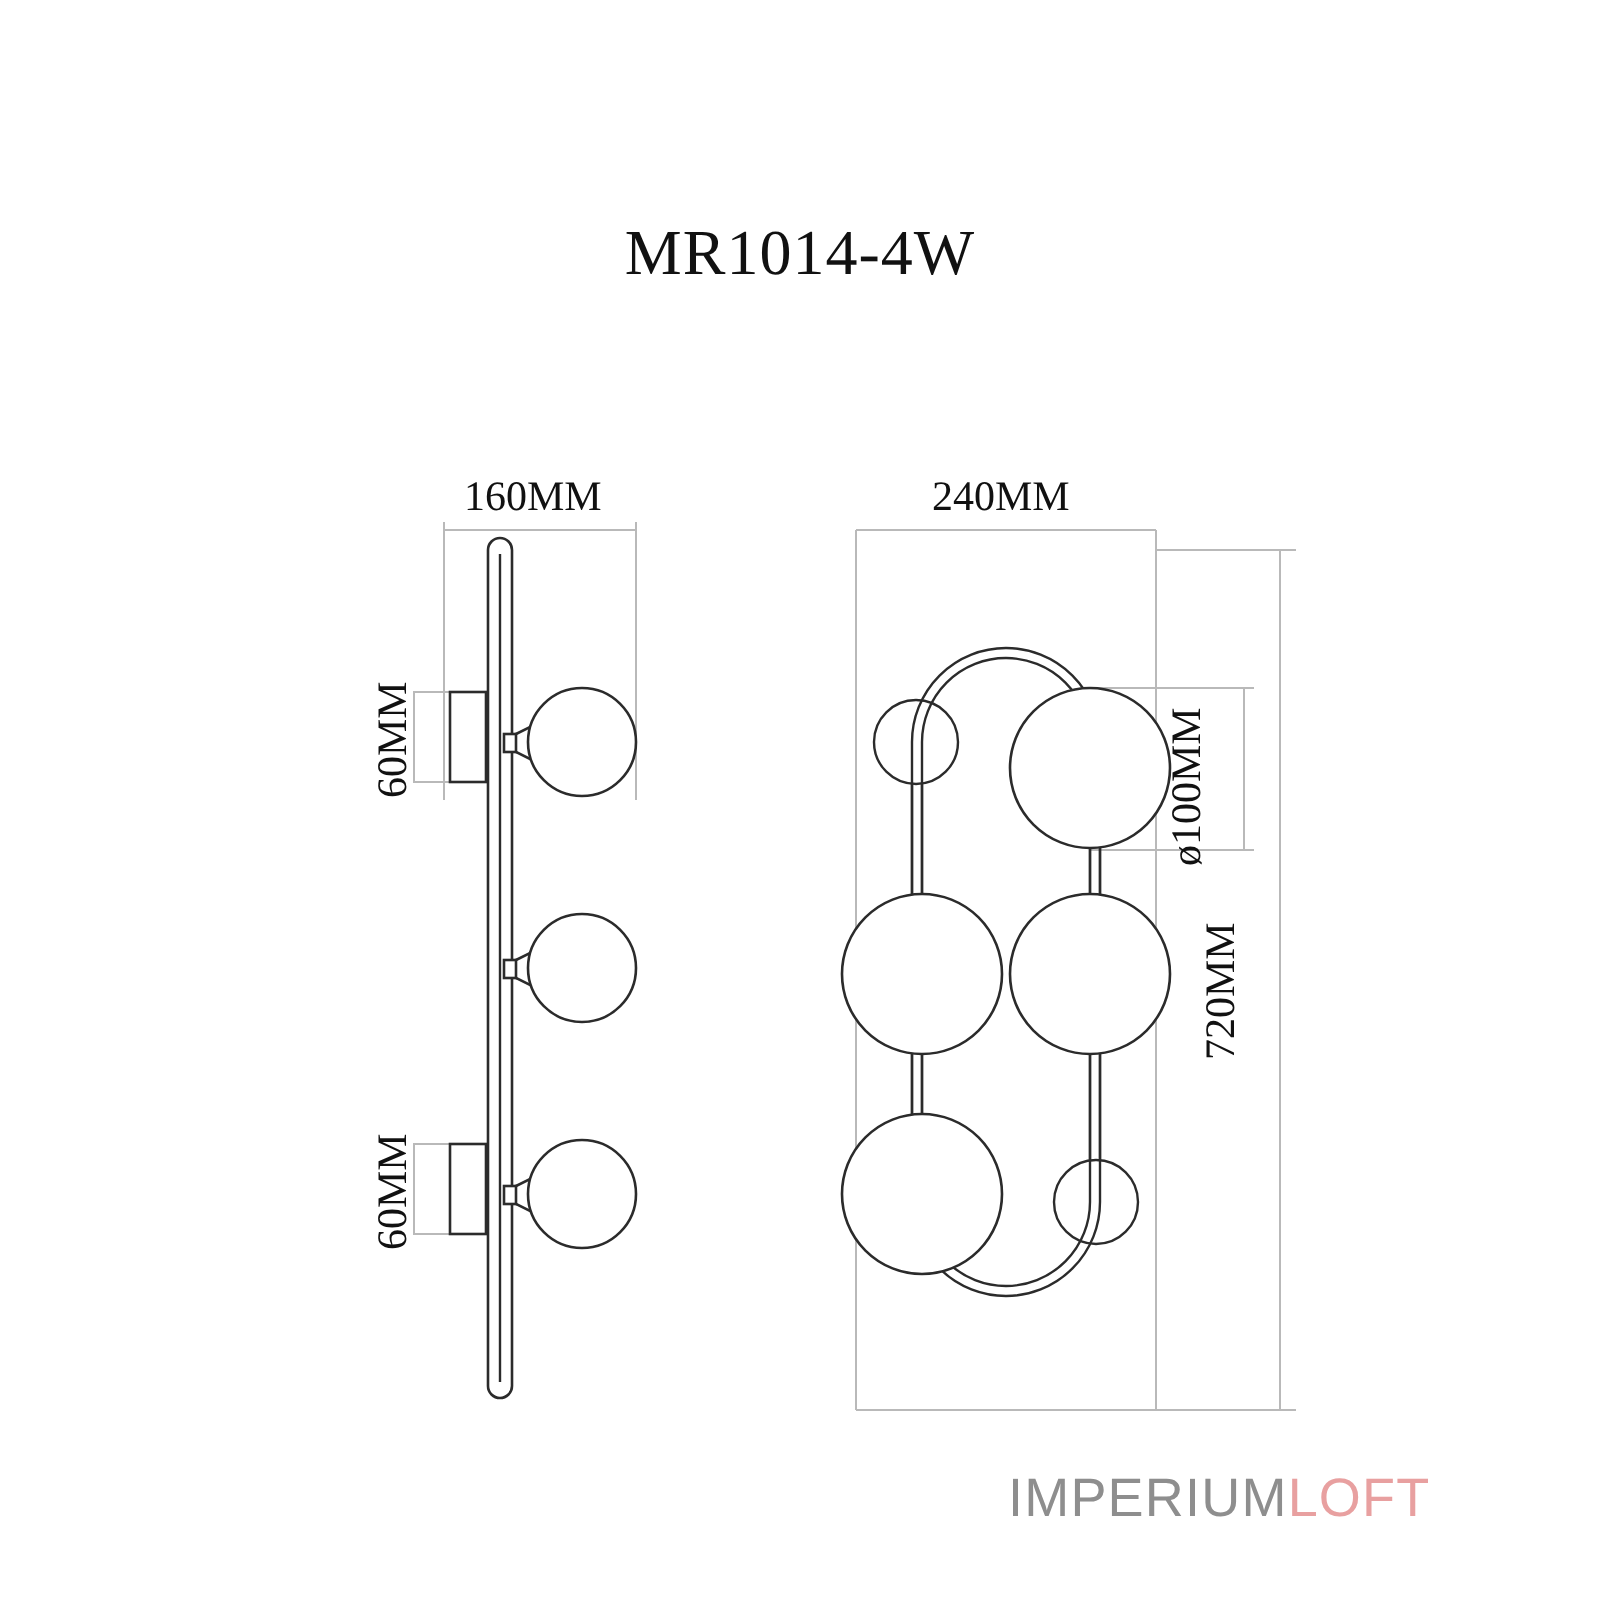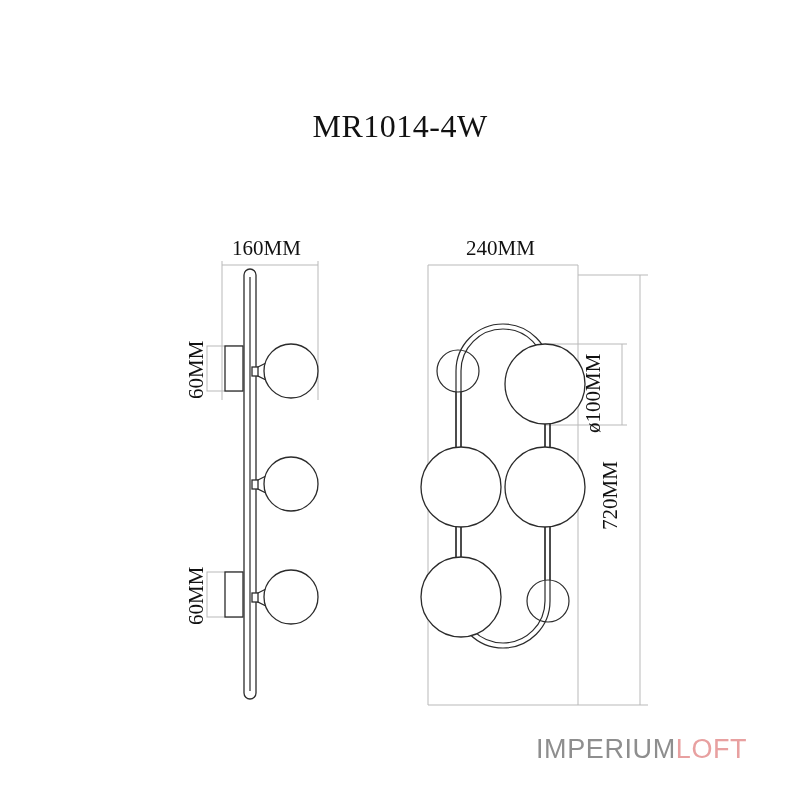--- a/index.html
+++ b/index.html
@@ -34,21 +34,21 @@
     color: #111111;
     white-space: nowrap;
   }
   #drawing-svg {
     position: absolute;
     left: 0;
     top: 0;
   }
   #logo {
     position: absolute;
-    left: 536px;
+    left: 504px;
     top: 736px;
     font-family: "Liberation Sans", sans-serif;
     font-size: 27px;
     letter-spacing: 0.6px;
     white-space: nowrap;
     line-height: 1;
   }
   #logo .logo-a { color: #8e8e8e; }
   #logo .logo-b { color: #e8a0a0; }
 </style>

